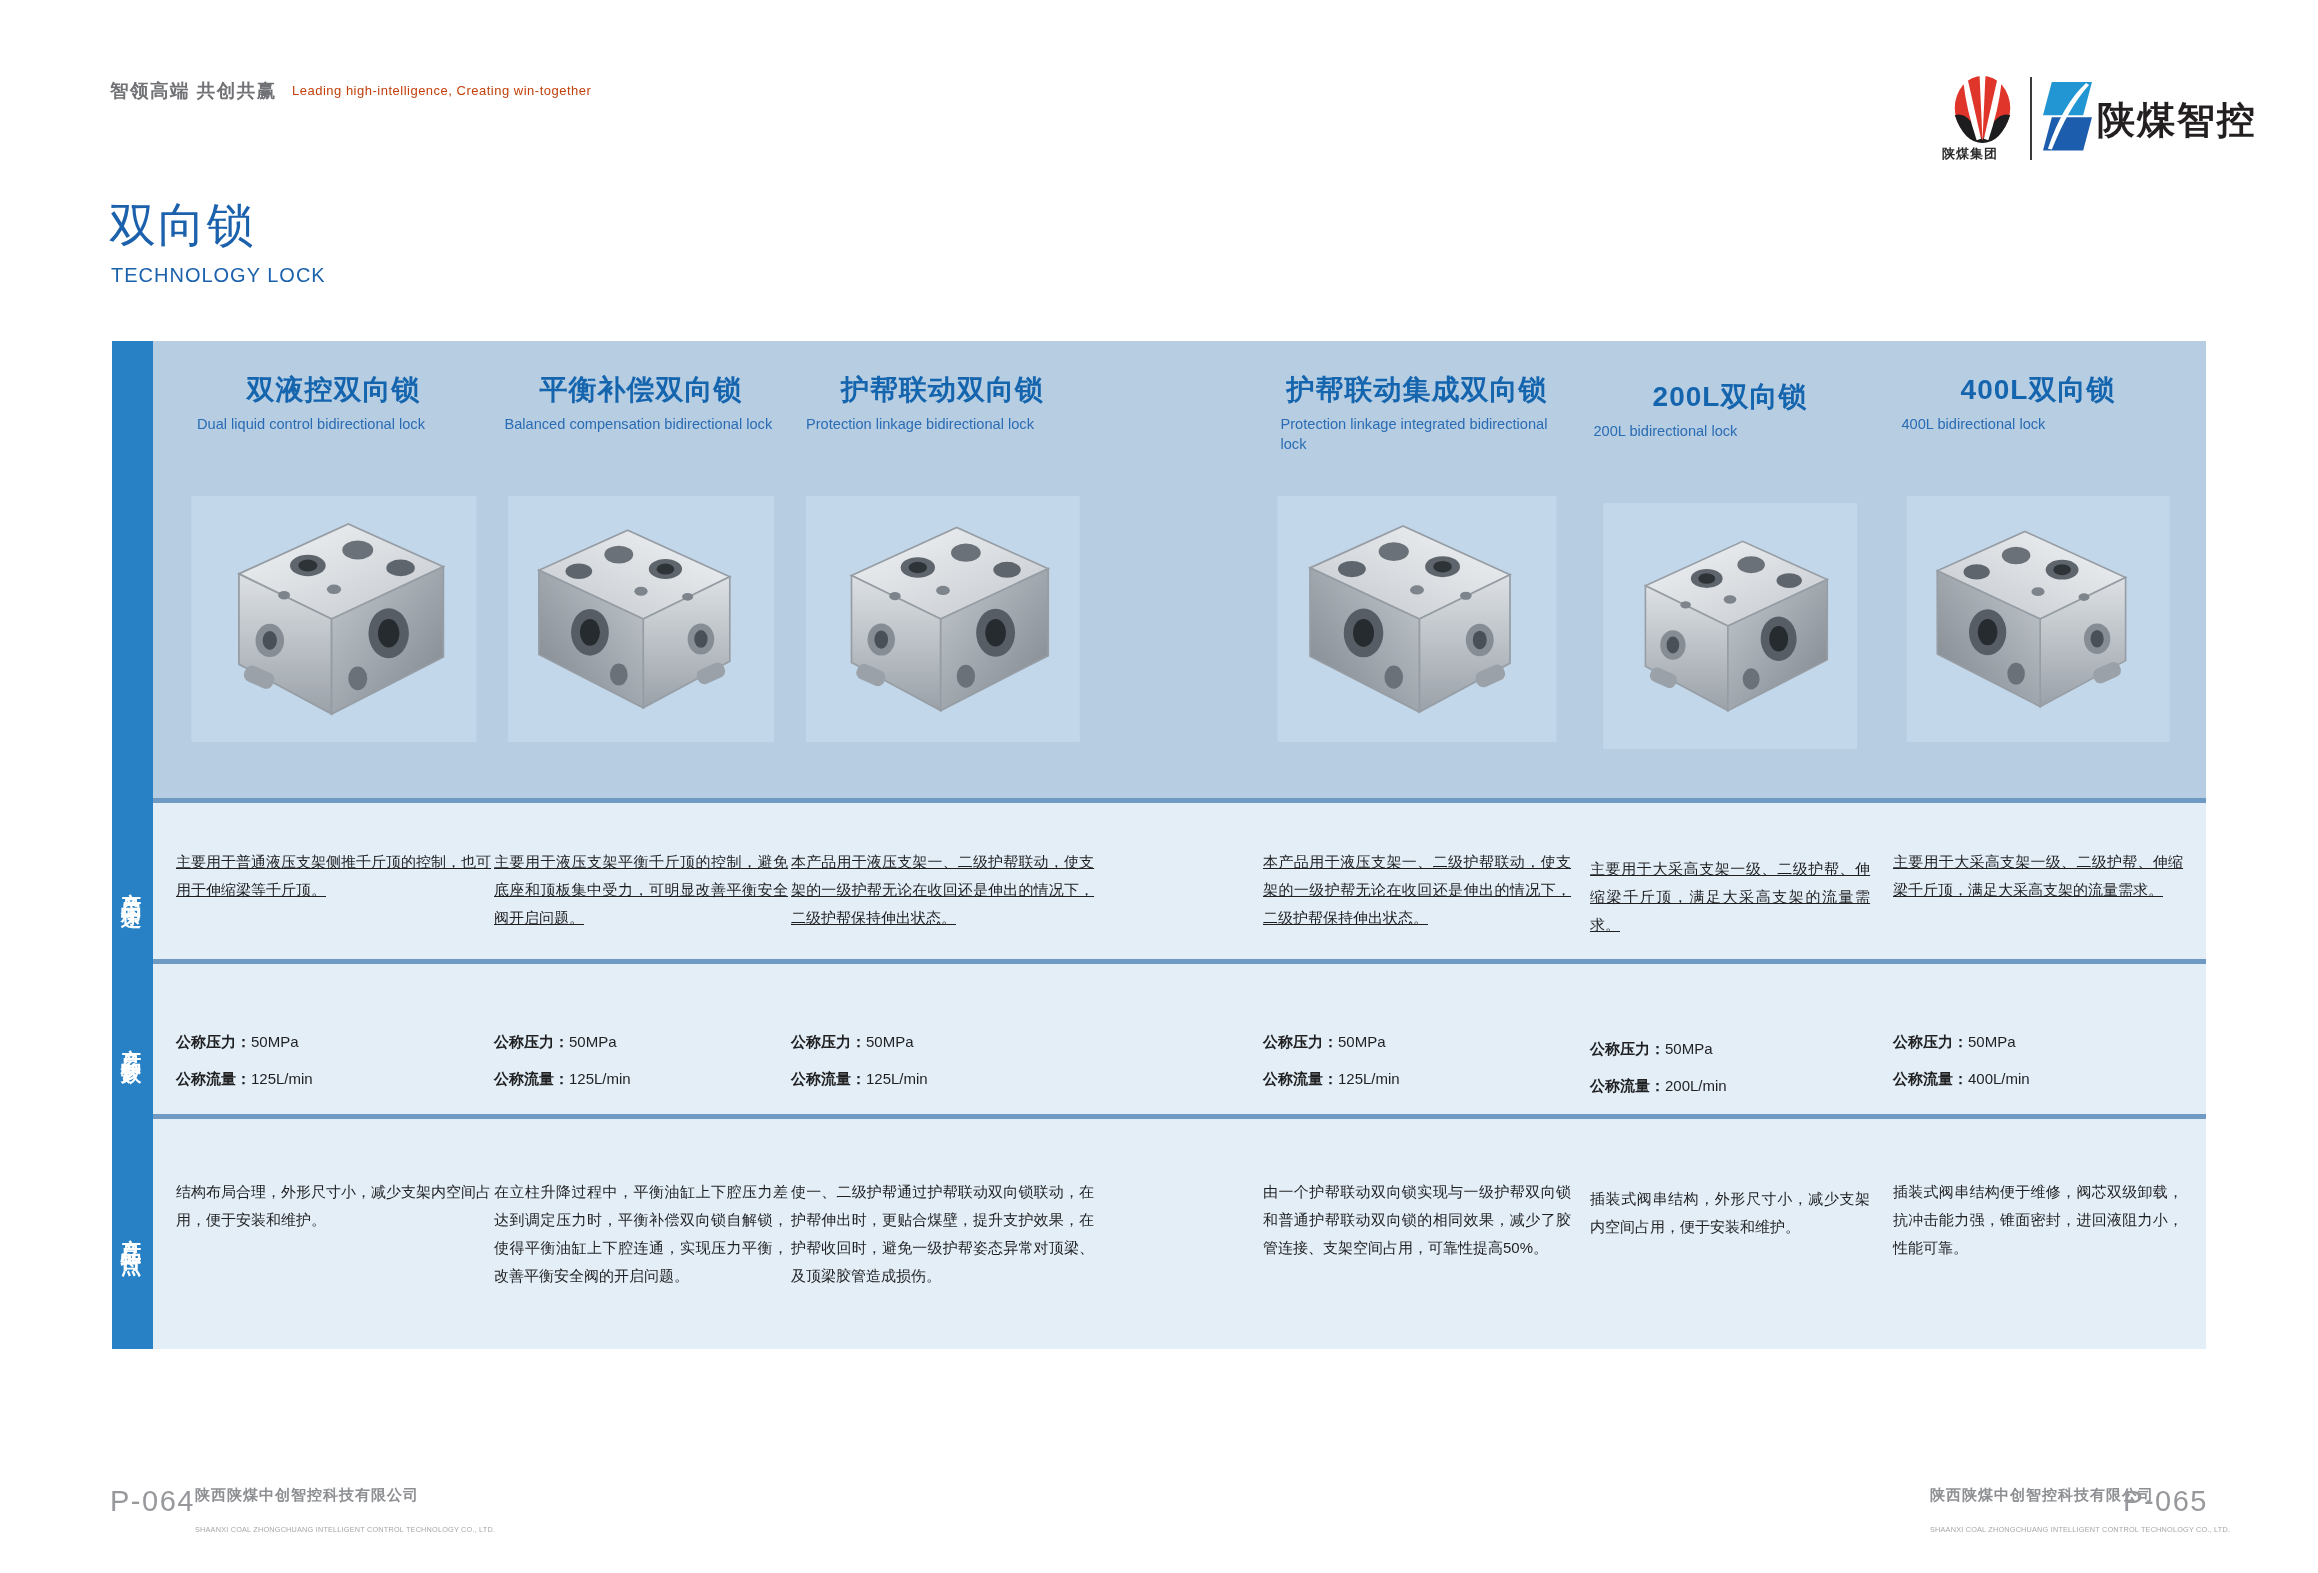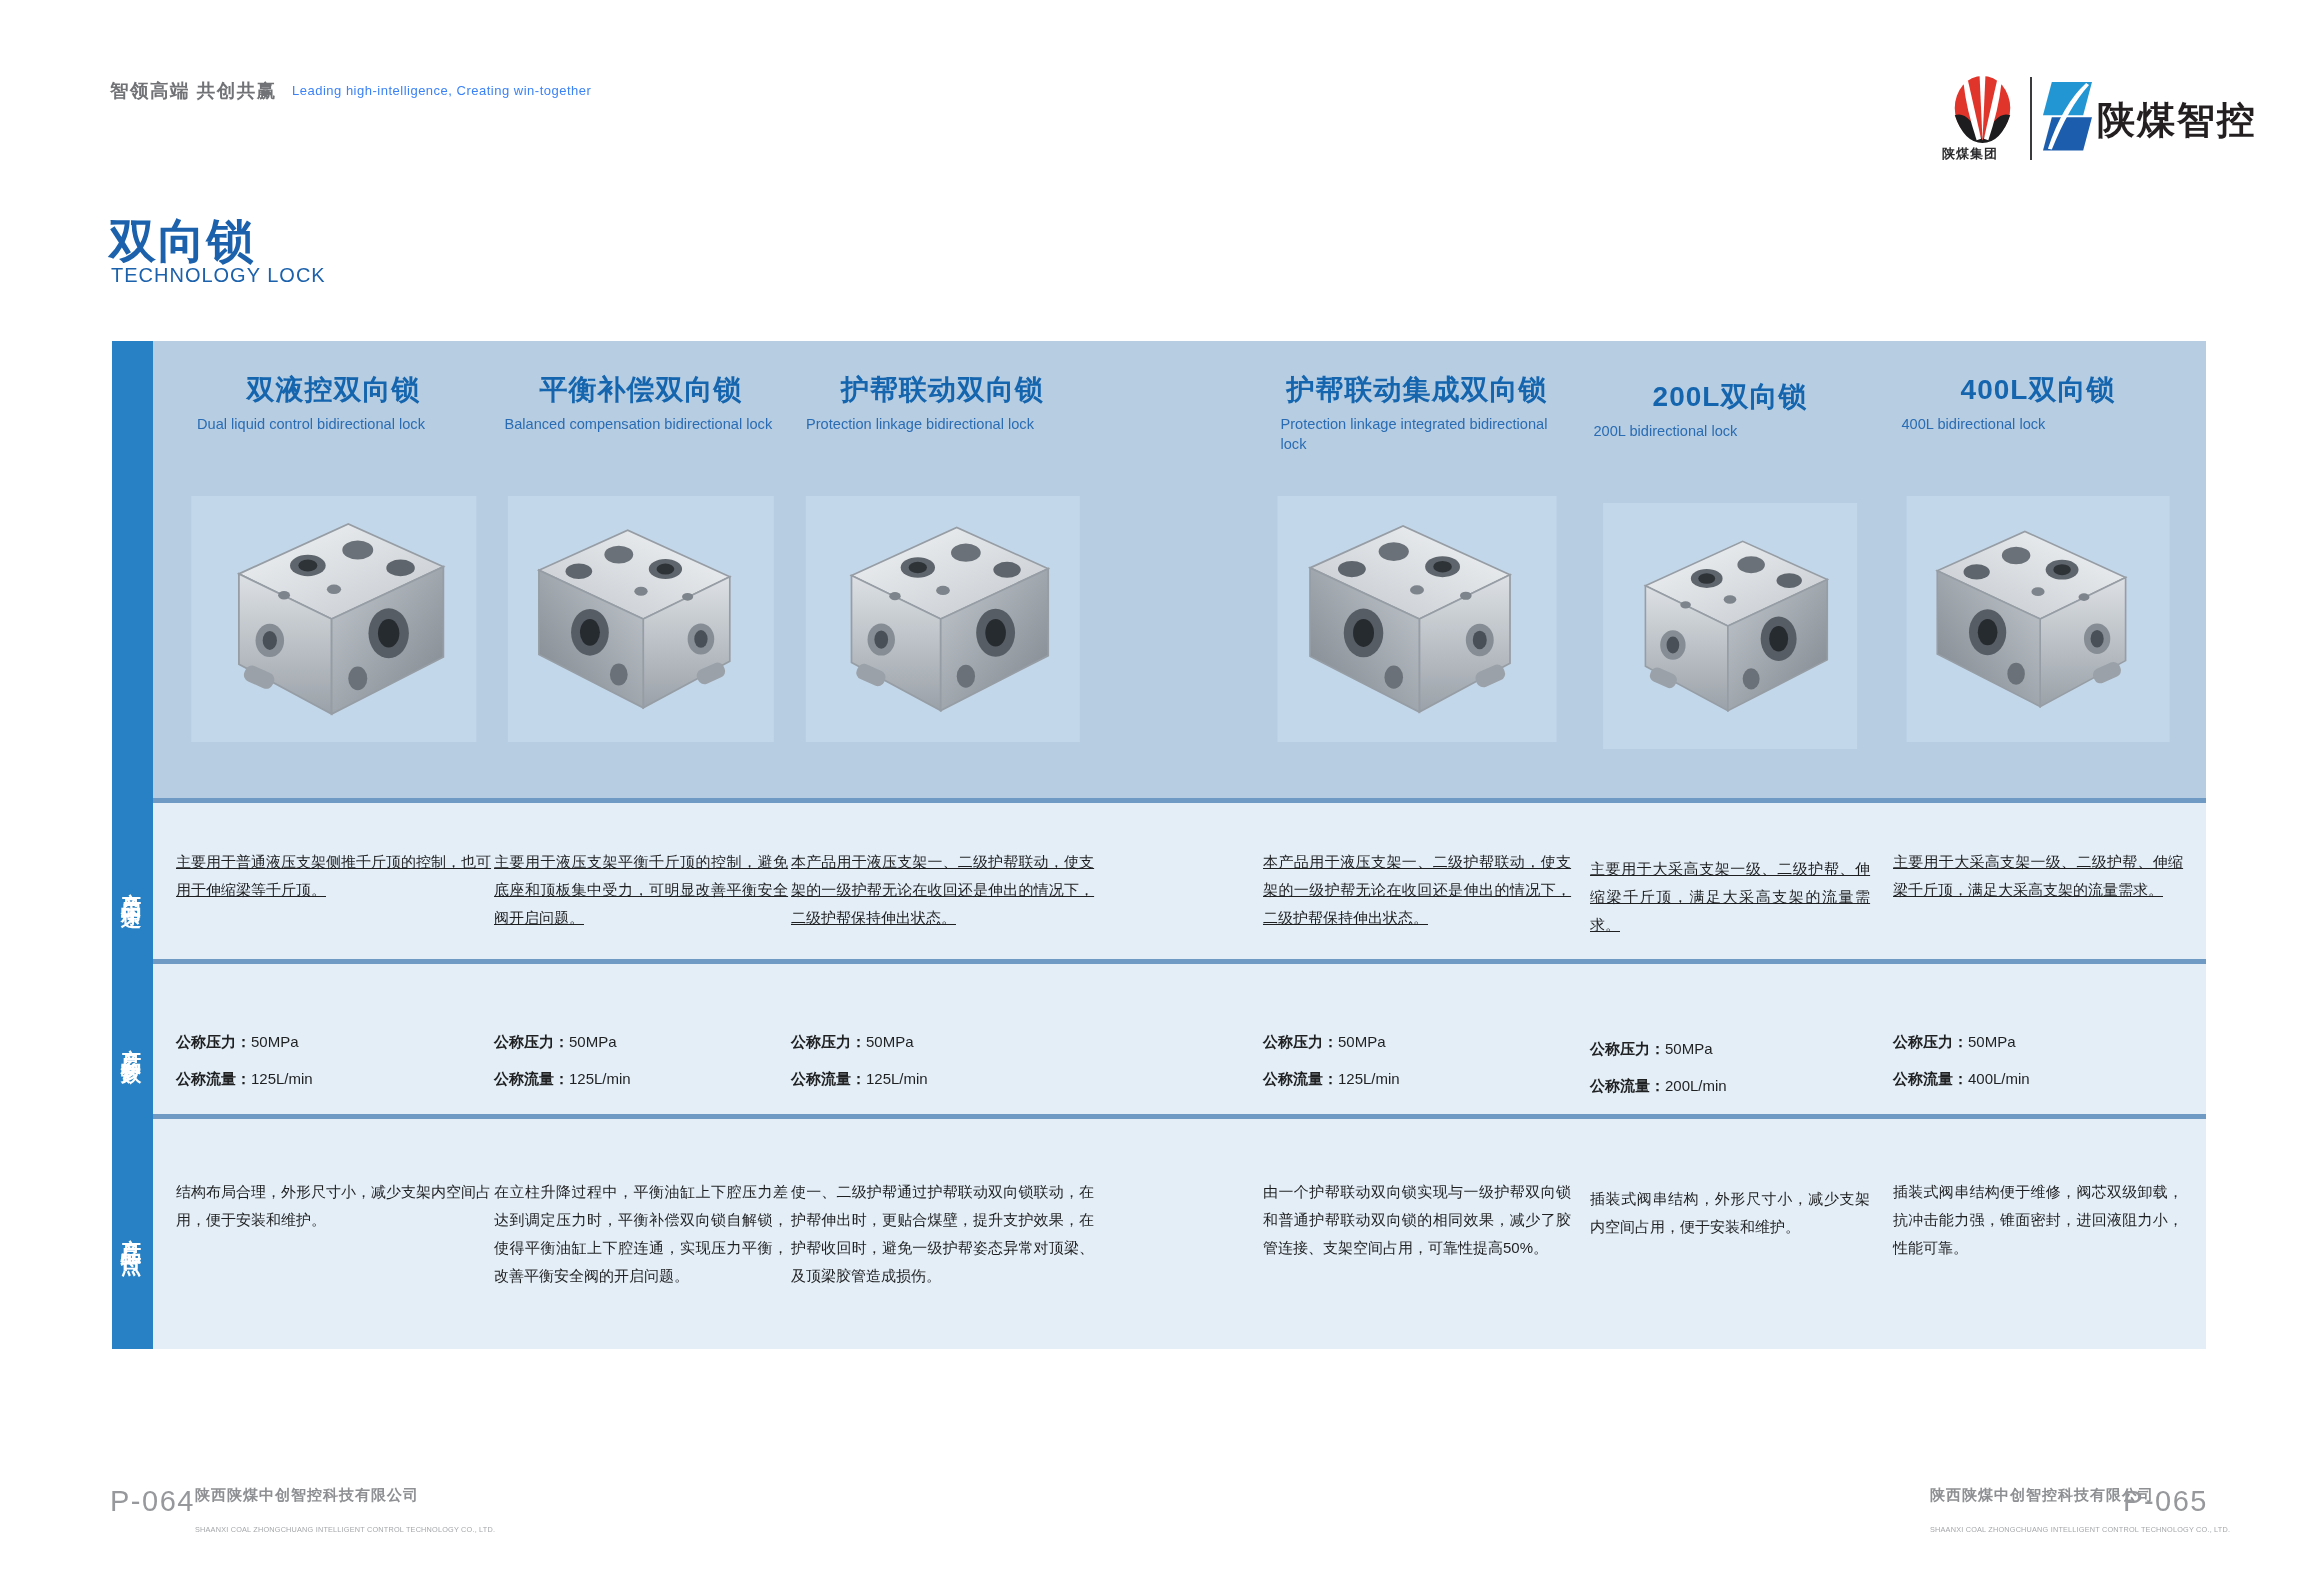--- a/index.html
+++ b/index.html
@@ -8,27 +8,27 @@
     font-family:"Liberation Sans","DejaVu Sans",sans-serif;
     overflow:hidden;
     --c-accent:#1b61ac; --c-heading:#1565ae; --c-panel:#b6cde2; --c-row:#e4eef7;
     --c-sidebar:#2781c4; --c-divider:#6f9ac3; --c-photo:#c3d7ea; --c-text:#1f2022;
     --c-gray:#8d8f92; --c-red:#e0352b;
   }
   .abs{position:absolute;}
 
   
   .slogan-zh{left:110px;top:78px;font-size:18.5px;font-weight:bold;color:#717276;letter-spacing:1.5px;}
-  .slogan-en{left:292px;top:83px;font-size:13px;color:#3b82f6;letter-spacing:0.5px;}
+  .slogan-en{left:292px;top:83px;font-size:13px;color:#c2410c;letter-spacing:0.5px;}
   .logo-sep{left:2030px;top:77px;width:1.9px;height:83px;background:#3a3a3c;}
   .group-caption{left:1942px;top:145px;width:78px;text-align:left;font-size:13px;font-weight:bold;color:#2c2c2e;letter-spacing:1px;}
   .brand-text{left:2097px;top:95px;font-size:38px;font-weight:bold;color:#231f20;letter-spacing:1.9px;}
 
   
-  .page-title-zh{left:109px;top:194px;font-size:47px;font-weight:bold;color:var(--c-accent);letter-spacing:1.9px;margin-top:16px;}
+  .page-title-zh{left:109px;top:194px;font-size:47px;font-weight:normal;color:var(--c-accent);letter-spacing:1.9px;}
   .page-title-en{left:111px;top:264px;font-size:20px;color:var(--c-accent);letter-spacing:1px;}
 
   
   .sidebar-bar{left:112px;top:341px;width:41px;height:1008px;background:var(--c-sidebar);}
   .band{left:153px;width:2053px;}
   .band-top{top:341px;height:457px;background:var(--c-panel);}
   .band-row{background:var(--c-row);}
   .band-usage{top:803px;height:157px;}
   .band-params{top:964px;height:150px;}
   .band-features{top:1119px;height:230px;}

